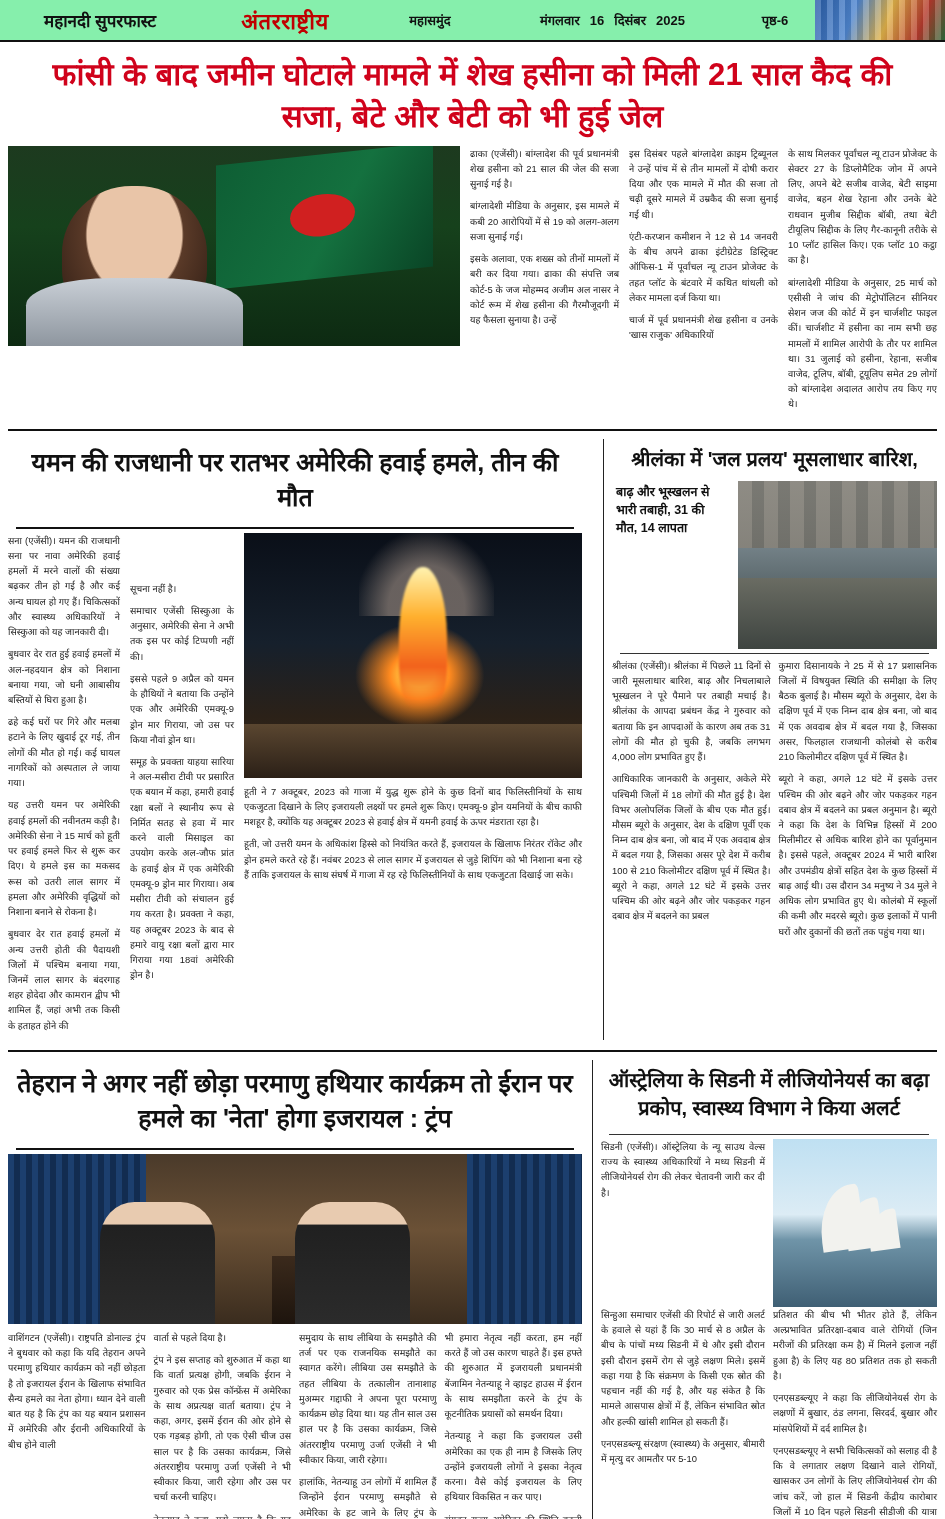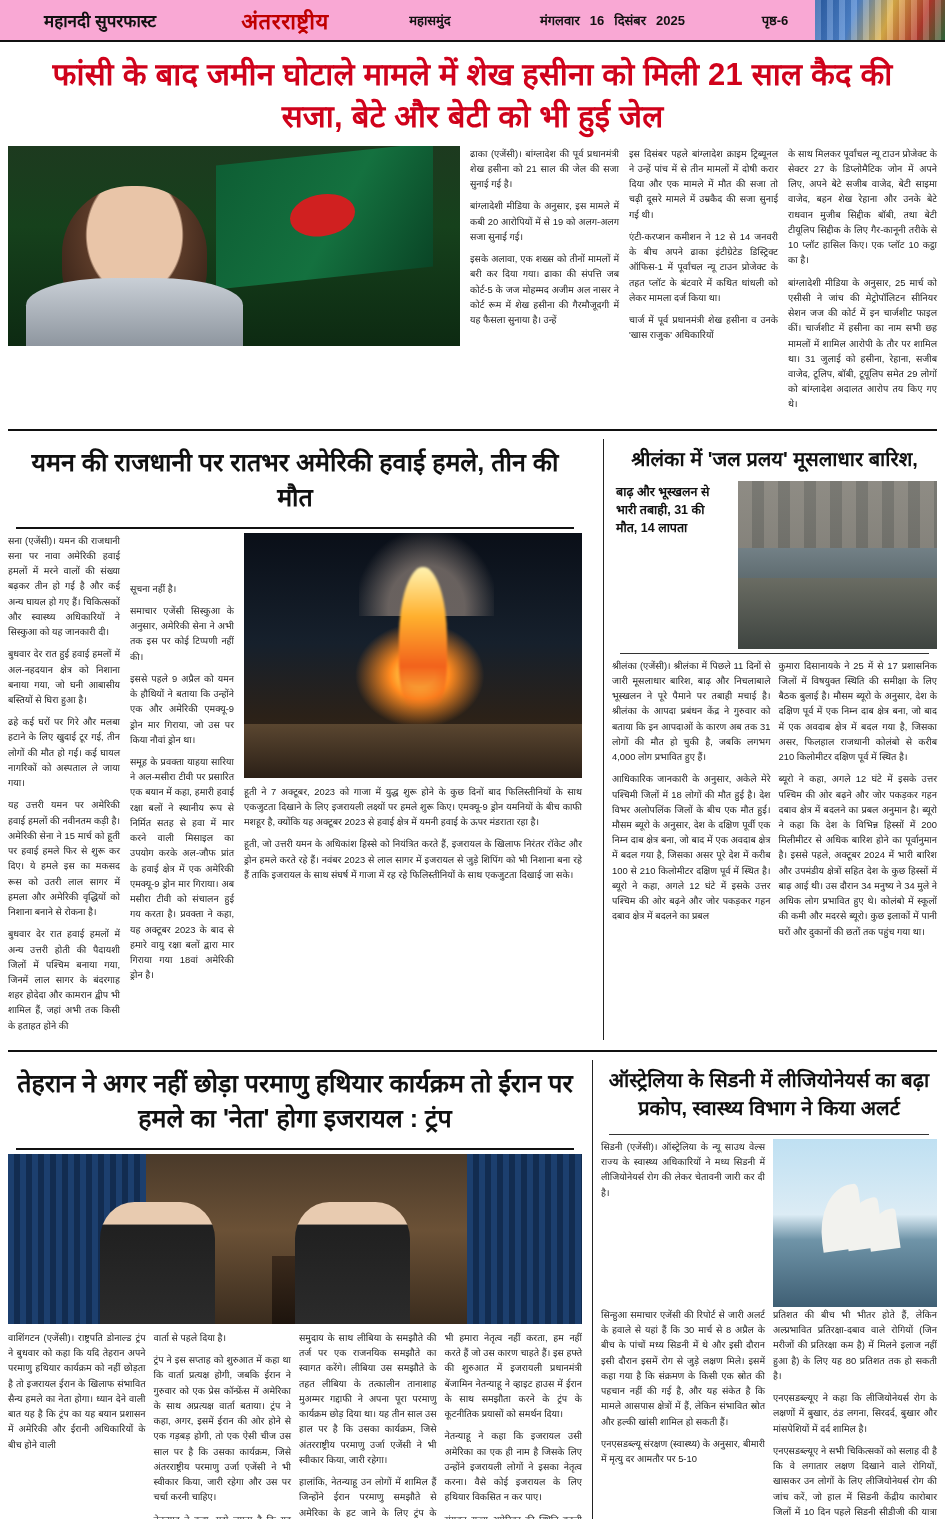--- a/index.html
+++ b/index.html
@@ -16,21 +16,21 @@
     position: relative;
     background: #fff;
     padding: 0;
   }
 
   
   .masthead {
     display: flex;
     align-items: stretch;
     border-bottom: 2px solid #111;
-    background: #f9a8d4;
+    background: #86efac;
     height: 42px;
   }
   .mh-left {
     flex: 0 0 200px;
     display: flex; align-items: center; justify-content: center;
     font-weight: bold; font-size: 17px; color: #111;
   }
   .mh-logo {
     flex: 0 0 170px;
     display: flex; align-items: center; justify-content: center;

